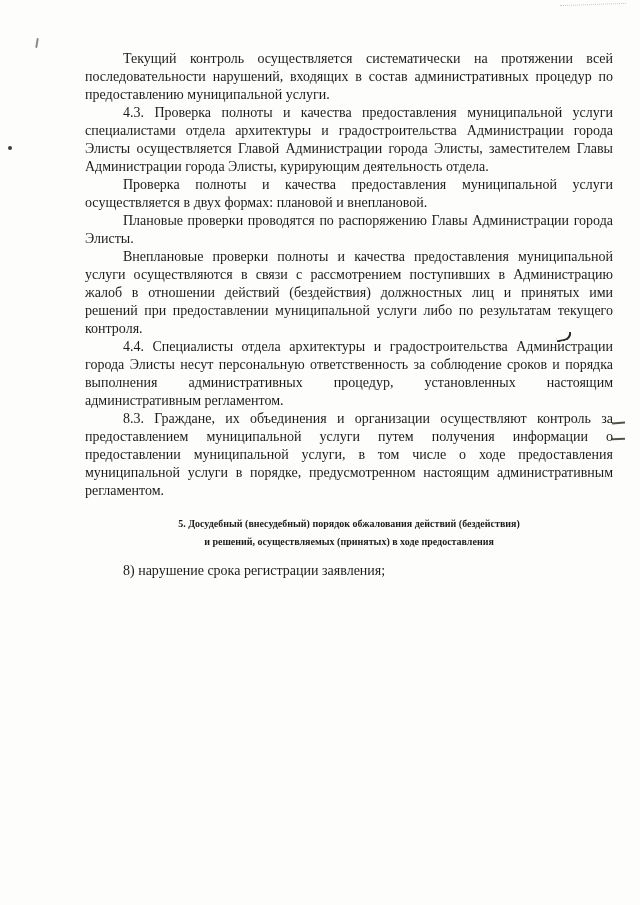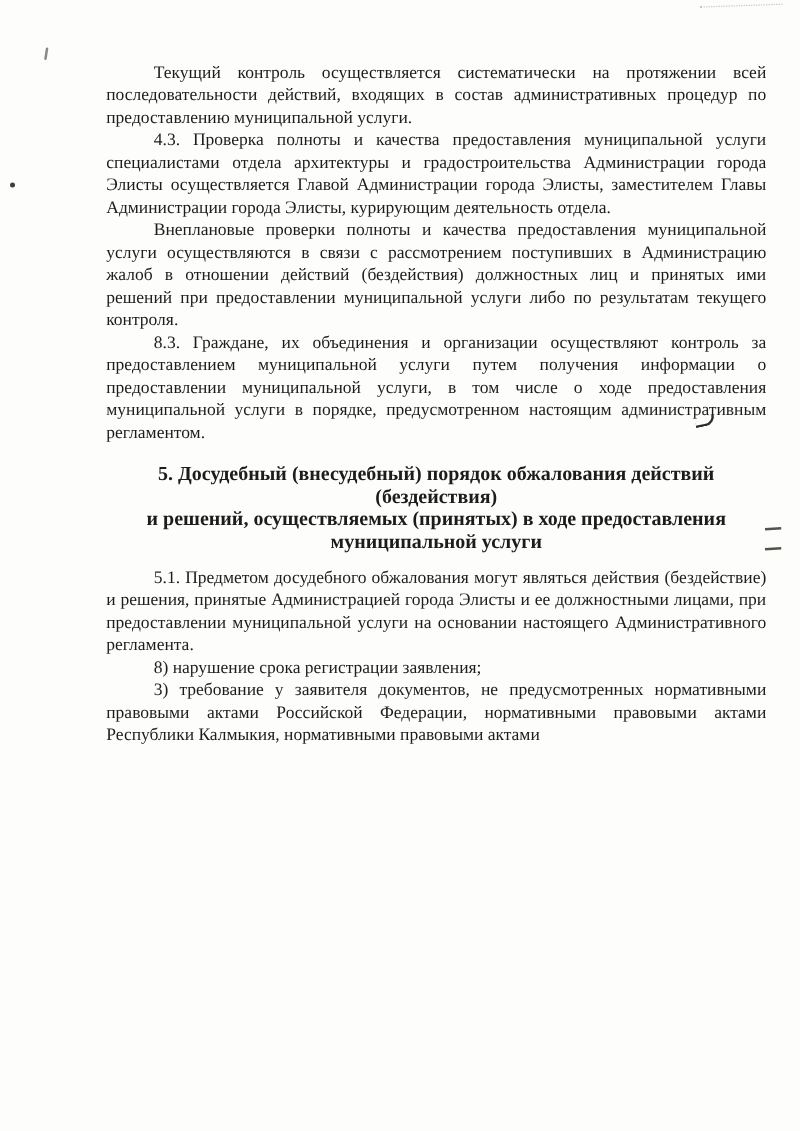--- a/index.html
+++ b/index.html
@@ -19,21 +19,21 @@
     width: 528px;
     font-size: 14px;
     line-height: 18px;
     text-align: justify;
   }
   .text-block p {
     text-indent: 38px;
     margin: 0;
   }
   .heading {
-    font-size: 16px;
+    font-size: 10px;
     font-weight: bold;
     text-align: center;
     margin: 15px 0 11px 0;
     line-height: 18px;
   }
   .heading span { display: block; }
 
   
   .artifact { position: absolute; }
   .artifact-topright {
@@ -78,29 +78,29 @@
 
   <div class="artifact artifact-topright"></div>
   <div class="artifact artifact-j"></div>
   <div class="artifact artifact-dot"></div>
   <div class="artifact artifact-arrow"></div>
   <div class="artifact artifact-dash1"></div>
   <div class="artifact artifact-dash2"></div>
 
   <div class="text-block">
 
-    <p>Текущий контроль осуществляется систематически на протяжении всей последовательности действий, входящих в состав административных процедур по предоставлению муниципальной услуги.</p>
+    <p>Текущий контроль осуществляется систематически на протяжении всей последовательности нарушений, входящих в состав административных процедур по предоставлению муниципальной услуги.</p>
     <p>4.3. Проверка полноты и качества предоставления муниципальной услуги специалистами отдела архитектуры и градостроительства Администрации города Элисты осуществляется Главой Администрации города Элисты, заместителем Главы Администрации города Элисты, курирующим деятельность отдела.</p>
+    <p>Проверка полноты и качества предоставления муниципальной услуги осуществляется в двух формах: плановой и внеплановой.</p>
+    <p>Плановые проверки проводятся по распоряжению Главы Администрации города Элисты.</p>
     <p>Внеплановые проверки полноты и качества предоставления муниципальной услуги осуществляются в связи с рассмотрением поступивших в Администрацию жалоб в отношении действий (бездействия) должностных лиц и принятых ими решений при предоставлении муниципальной услуги либо по результатам текущего контроля.</p>
+    <p>4.4. Специалисты отдела архитектуры и градостроительства Администрации города Элисты несут персональную ответственность за соблюдение сроков и порядка выполнения административных процедур, установленных настоящим административным регламентом.</p>
     <p>8.3. Граждане, их объединения и организации осуществляют контроль за предоставлением муниципальной услуги путем получения информации о предоставлении муниципальной услуги, в том числе о ходе предоставления муниципальной услуги в порядке, предусмотренном настоящим административным регламентом.</p>
 
     <h2 class="heading">
       <span>5. Досудебный (внесудебный) порядок обжалования действий (бездействия)</span>
       <span>и решений, осуществляемых (принятых) в ходе предоставления</span>
-      <span>муниципальной услуги</span>
     </h2>
 
-    <p>5.1. Предметом досудебного обжалования могут являться действия (бездействие) и решения, принятые Администрацией города Элисты и ее должностными лицами, при предоставлении муниципальной услуги на основании настоящего Административного регламента.</p>
     <p>8) нарушение срока регистрации заявления;</p>
-    <p>3) требование у заявителя документов, не предусмотренных нормативными правовыми актами Российской Федерации, нормативными правовыми актами Республики Калмыкия, нормативными правовыми актами</p>
 
   </div>
 </div>
 
 </body></html>

